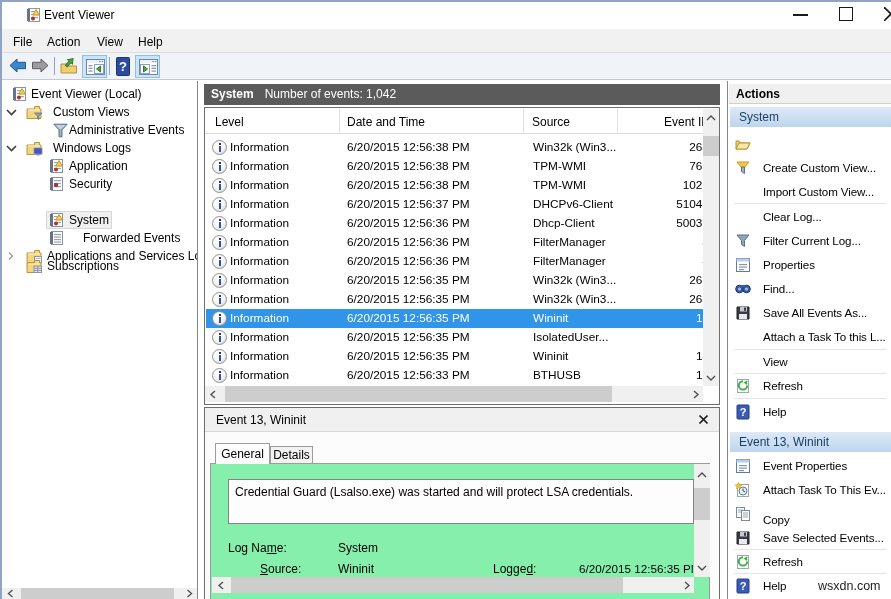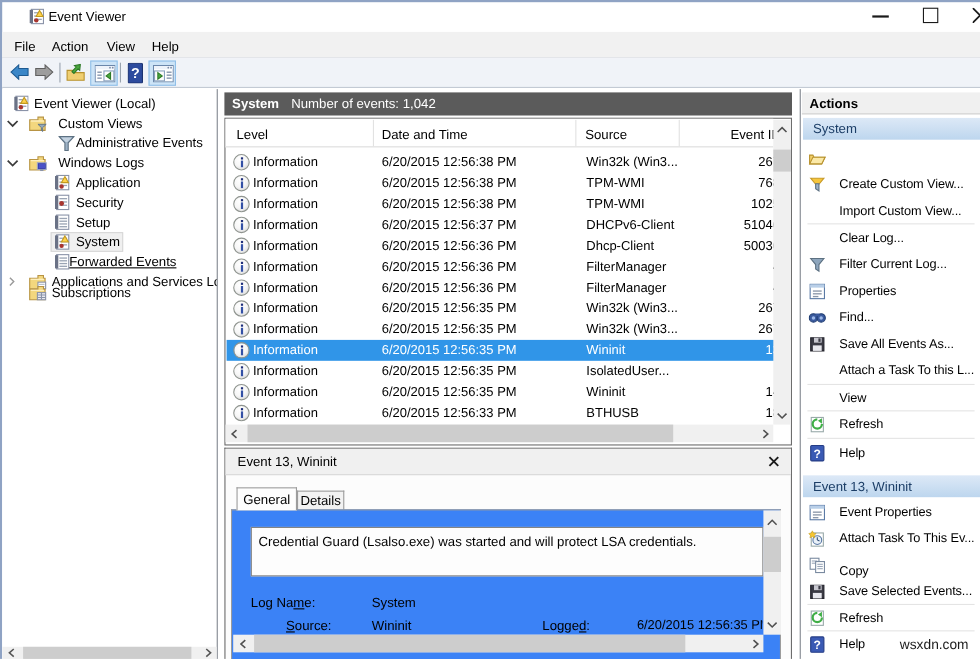--- a/index.html
+++ b/index.html
@@ -212,31 +212,20 @@
       <span class="ab" style="left:46px;top:1px;"><svg width="16" height="16">
         <rect x="3.5" y="1.5" width="11" height="13" fill="#fff" stroke="#8a93a8"></rect>
         <rect x="2" y="2" width="3" height="12" fill="#6a7286"></rect>
         <rect x="6" y="4" width="7" height="1.2" fill="#9aa4b4"></rect>
             <rect x="6" y="7" width="7" height="1.2" fill="#9aa4b4"></rect>
             <rect x="6" y="10" width="7" height="1.2" fill="#9aa4b4"></rect>
         <circle cx="8" cy="9" r="2.2" fill="#a8352f"></circle>
       </svg></span>
       <span class="ab" style="left:67px;">Security</span>
     </div>
-    <div class="trow nowrap" style="left:0;top:112px;width:195px;">
-      <span class="ab" style="left:46px;top:1px;"><svg width="16" height="16">
-        <rect x="3.5" y="1.5" width="11" height="13" fill="#fff" stroke="#8a93a8"></rect>
-        <rect x="2" y="2" width="3" height="12" fill="#6a7286"></rect>
-        <rect x="6" y="4" width="7" height="1.2" fill="#9aa4b4"></rect>
-            <rect x="6" y="6.5" width="7" height="1.2" fill="#9aa4b4"></rect>
-            <rect x="6" y="9" width="7" height="1.2" fill="#9aa4b4"></rect>
-            <rect x="6" y="11.5" width="7" height="1.2" fill="#9aa4b4"></rect>
-      </svg></span>
-      <span class="ab" style="left:67px;">Setup</span>
-    </div>
     <div class="trow nowrap" style="left:0;top:130px;width:195px;">
       <span class="ab" style="left:44px;top:0px;width:66px;height:18px;background:#f0f0f0;border:1px solid #d7d7d7;box-sizing:border-box;"></span>
       <span class="ab" style="left:46px;top:1px;"><svg width="16" height="16">
         <rect x="3.5" y="1.5" width="11" height="13" fill="#fff" stroke="#8a93a8"></rect>
         <rect x="2" y="2" width="3" height="12" fill="#6a7286"></rect>
         <rect x="6" y="4" width="7" height="1.2" fill="#9aa4b4"></rect>
             <rect x="6" y="7" width="7" height="1.2" fill="#9aa4b4"></rect>
             <rect x="6" y="10" width="7" height="1.2" fill="#9aa4b4"></rect>
         <polygon points="11,2.5 14.2,8 7.8,8" fill="#ffd24a" stroke="#c29a20"></polygon>
         <circle cx="8" cy="11.5" r="2" fill="#a8352f"></circle>
@@ -245,21 +234,21 @@
     </div>
     <div class="trow nowrap" style="left:0;top:148px;width:195px;">
       <span class="ab" style="left:46px;top:1px;"><svg width="16" height="16">
         <rect x="3.5" y="1.5" width="11" height="13" fill="#fff" stroke="#8a93a8"></rect>
         <rect x="2" y="2" width="3" height="12" fill="#6a7286"></rect>
         <rect x="6" y="4" width="7" height="1.2" fill="#9aa4b4"></rect>
             <rect x="6" y="6.5" width="7" height="1.2" fill="#9aa4b4"></rect>
             <rect x="6" y="9" width="7" height="1.2" fill="#9aa4b4"></rect>
             <rect x="6" y="11.5" width="7" height="1.2" fill="#9aa4b4"></rect>
       </svg></span>
-      <span class="ab" style="left:61px;text-decoration:underline;">Forwarded Events</span>
+      <span class="ab" style="left:81px;">Forwarded Events</span>
     </div>
 
     <div class="trow nowrap" style="left:0;top:166px;width:195px;">
       <span class="ab" style="left:4px;top:0px;"><svg width="10" height="18">
             <polyline points="3,5.5 6.5,9 3,12.5" fill="none" stroke="#9a9a9a" stroke-width="1.3"></polyline>
           </svg></span>
       <span class="ab" style="left:24px;top:2px;"><svg width="17" height="15">
         <path d="M1 13.5 L1 4 L8.5 4 L8.5 1.5 L13.5 1.5 L13.5 4 L15 4 L15 13.5 Z" fill="#f3d77e" stroke="#b89444"></path>
         <path d="M2 5 L14 5" stroke="#fdeebc" stroke-width="1.2" fill="none"></path>
         <rect x="8.5" y="7.5" width="7" height="6" fill="#fff" stroke="#8a93a8"></rect>
@@ -448,21 +437,21 @@
       <span class="ab" style="left:11px;top:5px;">Event 13, Wininit</span>
       <svg class="ab" style="left:492px;top:5px;" width="13" height="13">
         <line x1="2.5" y1="2.5" x2="10.5" y2="10.5" stroke="#1a1a1a" stroke-width="1.7"></line>
         <line x1="10.5" y1="2.5" x2="2.5" y2="10.5" stroke="#1a1a1a" stroke-width="1.7"></line>
       </svg>
     </div>
 
     <div class="ab" style="left:10px;top:35px;width:55px;height:21px;background:#fdfdfd;border:1px solid #9c9c9c;border-bottom:none;box-sizing:border-box;text-align:center;line-height:20px;z-index:3;">General</div>
     <div class="ab" style="left:65px;top:38px;width:43px;height:18px;background:#f2f2f2;border:1px solid #9c9c9c;border-bottom:none;box-sizing:border-box;text-align:center;line-height:17px;z-index:1;">Details</div>
 
-    <div class="ab" style="left:5px;top:55px;width:500px;height:137px;background:#3b82f6;border:1px solid #9c9c9c;border-bottom:none;box-sizing:border-box;z-index:2;">
+    <div class="ab" style="left:5px;top:55px;width:500px;height:137px;background:#86efac;border:1px solid #9c9c9c;border-bottom:none;box-sizing:border-box;z-index:2;">
 
       <div class="ab nowrap" style="left:17px;top:15px;width:466px;height:45px;background:#fdfdfd;border:1px solid #848484;box-sizing:border-box;">
         <span class="ab" style="left:6px;top:5px;">Credential Guard (Lsalso.exe) was started and will protect LSA credentials.</span>
       </div>
 
       <div class="ab nowrap" style="left:17px;top:77px;text-align:center;">Log Na<u>m</u>e:</div>
       <div class="ab nowrap" style="left:127px;top:77px;">System</div>
       <div class="ab nowrap" style="left:17px;top:98px;margin-left:32px;"><u>S</u>ource:</div>
       <div class="ab nowrap" style="left:127px;top:98px;">Wininit</div>
       <div class="ab nowrap" style="left:282px;top:98px;">Logge<u>d</u>:</div>

